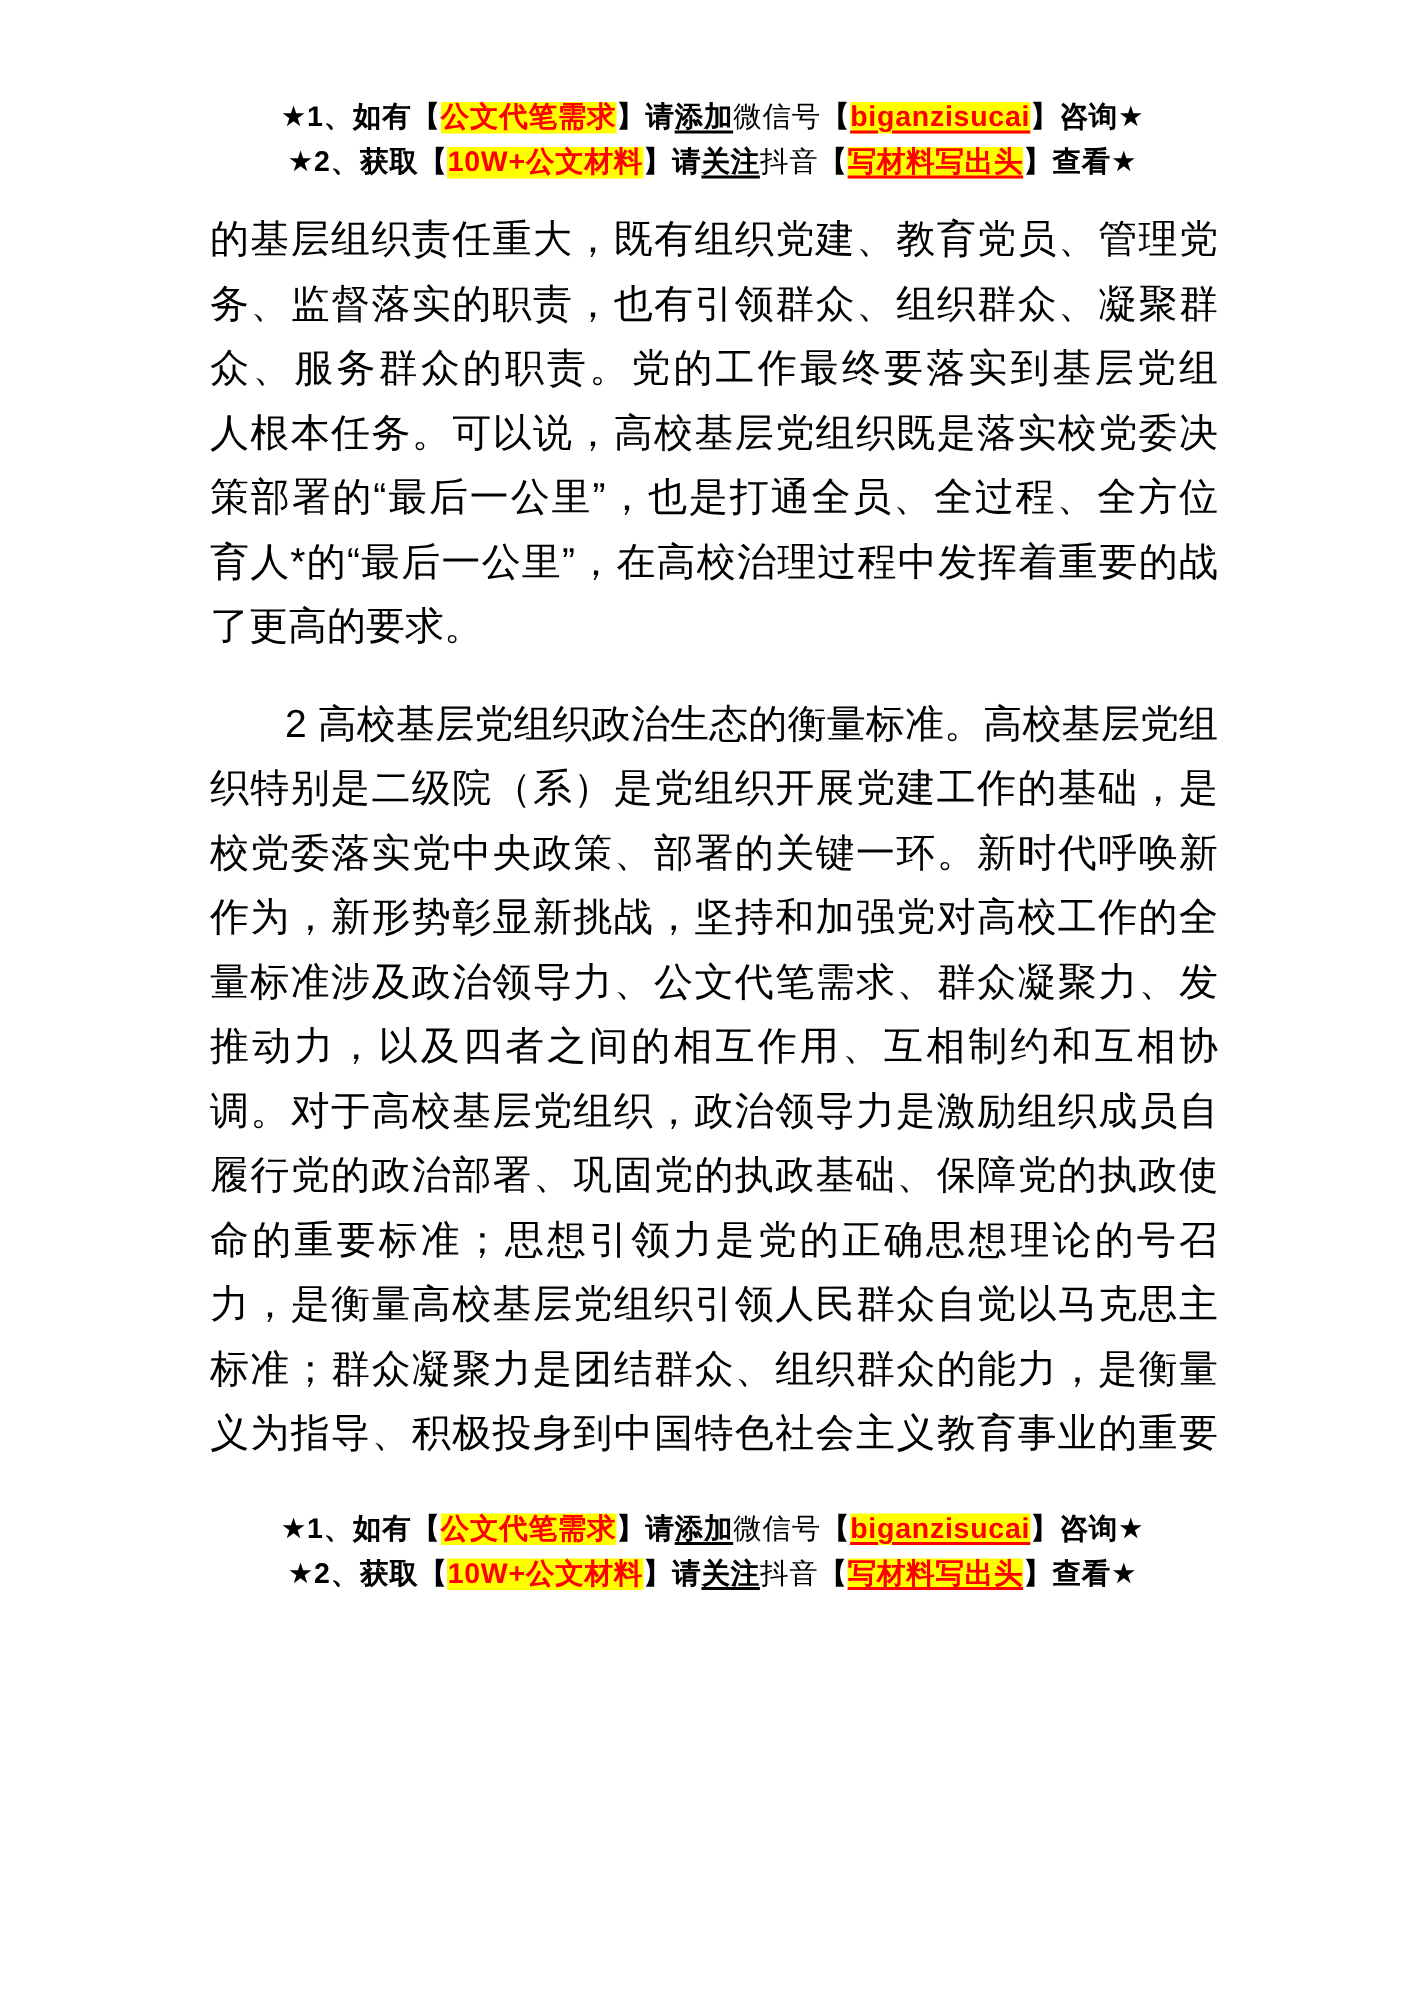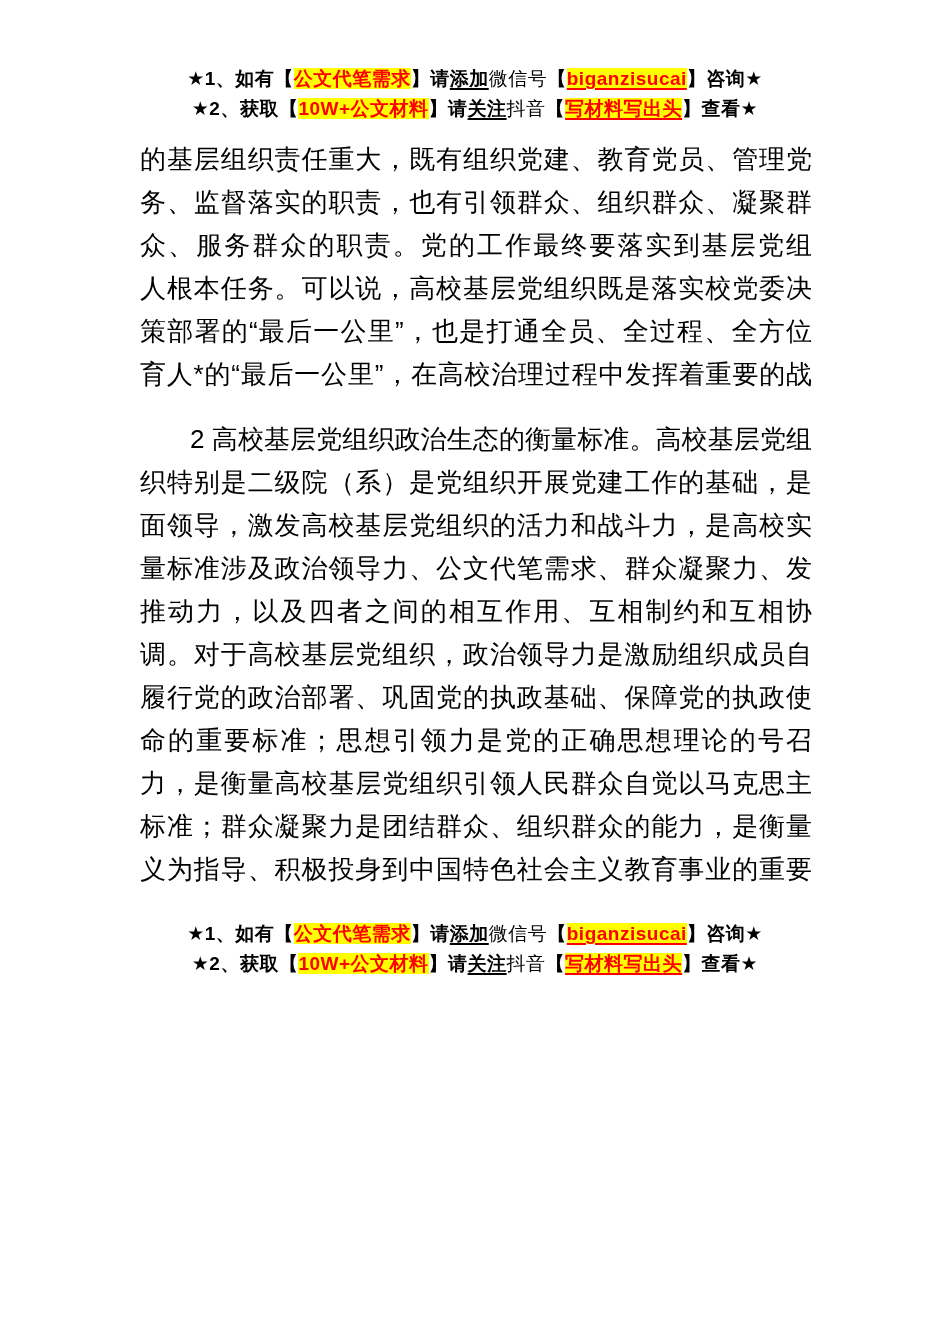--- a/index.html
+++ b/index.html
@@ -61,25 +61,27 @@
       <div class="promo-line"><span class="">★2、获取【</span><span class="red highlight">10W+公文材料</span><span class="">】请</span><span class="underline">关注</span><span class="regular">抖音</span><span class="">【</span><span class="red highlight underline">写材料写出头</span><span class="">】查看★</span></div>
     </div>
   <div class="doc-body">
       <div class="para">
         <div class="bline">的基层组织责任重大，既有组织党建、教育党员、管理党</div>
         <div class="bline">务、监督落实的职责，也有引领群众、组织群众、凝聚群</div>
         <div class="bline">众、服务群众的职责。党的工作最终要落实到基层党组</div>
         <div class="bline">人根本任务。可以说，高校基层党组织既是落实校党委决</div>
         <div class="bline">策部署的“最后一公里”，也是打通全员、全过程、全方位</div>
         <div class="bline">育人*的“最后一公里”，在高校治理过程中发挥着重要的战</div>
+        <div class="bline flushlast">了更高的要求。</div>
       </div>
       <div class="para">
         <div class="bline indent">2 高校基层党组织政治生态的衡量标准。高校基层党组</div>
         <div class="bline">织特别是二级院（系）是党组织开展党建工作的基础，是</div>
-        <div class="bline">面领导，激发高校基层党组织的活力和战斗力，是高校实</div>
+        <div class="bline">校党委落实党中央政策、部署的关键一环。新时代呼唤新</div>
+        <div class="bline">作为，新形势彰显新挑战，坚持和加强党对高校工作的全</div>
         <div class="bline">量标准涉及政治领导力、公文代笔需求、群众凝聚力、发展</div>
         <div class="bline">推动力，以及四者之间的相互作用、互相制约和互相协</div>
         <div class="bline">调。对于高校基层党组织，政治领导力是激励组织成员自</div>
         <div class="bline">履行党的政治部署、巩固党的执政基础、保障党的执政使</div>
         <div class="bline">命的重要标准；思想引领力是党的正确思想理论的号召</div>
         <div class="bline">力，是衡量高校基层党组织引领人民群众自觉以马克思主</div>
         <div class="bline">标准；群众凝聚力是团结群众、组织群众的能力，是衡量</div>
         <div class="bline">义为指导、积极投身到中国特色社会主义教育事业的重要</div>
       </div>
     </div>

